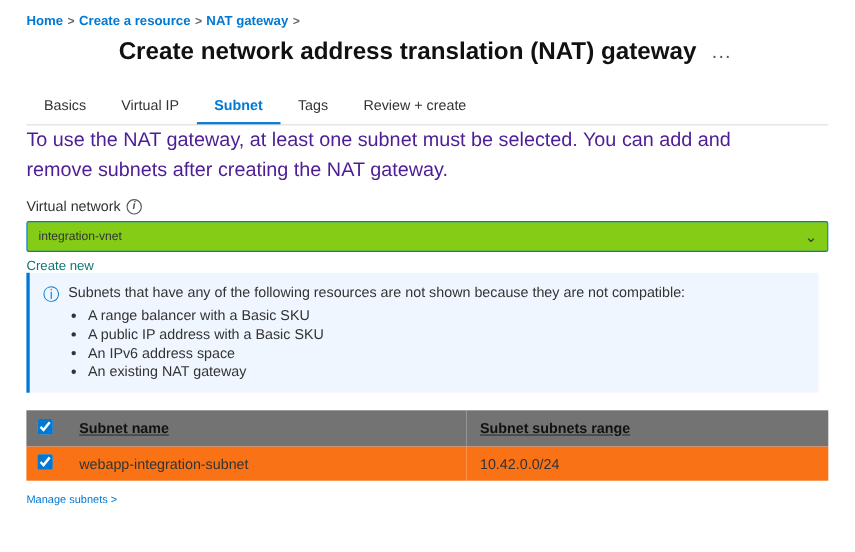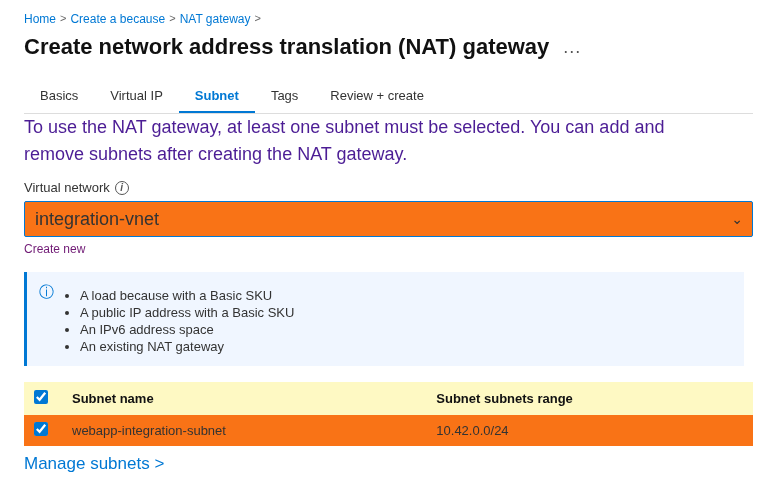--- a/index.html
+++ b/index.html
@@ -7,36 +7,38 @@
       font-family: 'Segoe UI', Arial, sans-serif;
       font-size: 13px;
       color: #333;
       background: #fff;
       width: 777px;
       min-height: 502px;
       padding: 12px 24px 20px 24px;
     }
     .breadcrumb {
       display: flex;
-      align-items: flex-start;
+      align-items: flex-end;
       gap: 4px;
       font-size: 12px;
       color: #333;
       margin-bottom: 8px;
+      font-weight: bold;
     }
     .breadcrumb a {
       color: #0078d4;
       text-decoration: none;
     }
     .breadcrumb-sep { color: #666; font-size: 11px; }
     .page-title-row {
       display: flex;
       align-items: center;
       gap: 10px;
       margin-bottom: 20px;
+      justify-content: center;
     }
     .page-title {
       font-size: 22px;
       font-weight: 600;
       color: #111;
     }
     .ellipsis-btn {
       background: none;
       border: none;
       font-size: 18px;
@@ -94,44 +96,43 @@
       font-style: italic;
       font-weight: 600;
     }
     .dropdown-wrapper {
       position: relative;
       margin-bottom: 4px;
     }
     .dropdown-select {
       width: 100%;
       padding: 7px 32px 7px 10px;
-      font-size: 18px;
+      font-size: 11px;
       border: 1px solid #0078d4;
       border-radius: 2px;
       appearance: none;
-      background: #f97316;
+      background: #84cc16;
       cursor: pointer;
       color: #333;
       outline: none;
     }
     .dropdown-arrow {
       position: absolute;
       right: 10px;
       top: 50%;
       transform: translateY(-50%);
       pointer-events: none;
       color: #333;
       font-size: 14px;
     }
     .create-new-link {
-      color: #701a75;
+      color: #0f766e;
       font-size: 12px;
       text-decoration: none;
       display: inline-block;
-      margin-bottom: 16px;
     }
     .subnet-info-box {
       display: flex;
       gap: 8px;
       background: #f0f6ff;
       border-left: 3px solid #0078d4;
       padding: 10px 12px;
       margin-bottom: 16px;
       max-width: 720px;
     }
@@ -150,21 +151,22 @@
       color: #333;
       margin-bottom: 2px;
     }
     .subnet-table {
       width: 100%;
       border-collapse: collapse;
       max-width: 730px;
       margin-bottom: 8px;
     }
     .subnet-table thead tr {
-      background: #fef9c3;
+      background: #737373;
+      text-decoration: underline;
     }
     .subnet-table th {
       padding: 8px 12px;
       text-align: left;
       font-weight: 600;
       font-size: 13px;
       color: #111;
       border: none;
     }
     .subnet-table th.cb-col {
@@ -189,34 +191,34 @@
       accent-color: #0078d4;
       cursor: pointer;
     }
     .header-checkbox {
       width: 14px;
       height: 14px;
       accent-color: #0078d4;
     }
     .manage-link {
       color: #0078d4;
-      font-size: 17px;
+      font-size: 10px;
       text-decoration: none;
     }
   </style>
 </head>
 <body>
 
 
 
 
 <div class="breadcrumb">
   <a href="#">Home</a>
   <span class="breadcrumb-sep">&gt;</span>
-  <a href="#">Create a because</a>
+  <a href="#">Create a resource</a>
   <span class="breadcrumb-sep">&gt;</span>
   <a href="#">NAT gateway</a>
   <span class="breadcrumb-sep">&gt;</span>
 </div>
 
 
 <div class="page-title-row">
   <h1 class="page-title">Create network address translation (NAT) gateway</h1>
   <button class="ellipsis-btn">...</button>
 </div>
@@ -243,22 +245,23 @@
     <option>integration-vnet</option>
   </select>
   <span class="dropdown-arrow">⌄</span>
 </div>
 <a href="#" class="create-new-link">Create new</a>
 
 
 <div class="subnet-info-box">
   <span class="subnet-info-icon">ⓘ</span>
   <div>
+    <span>Subnets that have any of the following resources are not shown because they are not compatible:</span>
     <ul class="bullet-list">
-      <li>A load because with a Basic SKU</li>
+      <li>A range balancer with a Basic SKU</li>
       <li>A public IP address with a Basic SKU</li>
       <li>An IPv6 address space</li>
       <li>An existing NAT gateway</li>
     </ul>
   </div>
 </div>
 
 
 <table class="subnet-table">
   <thead>

